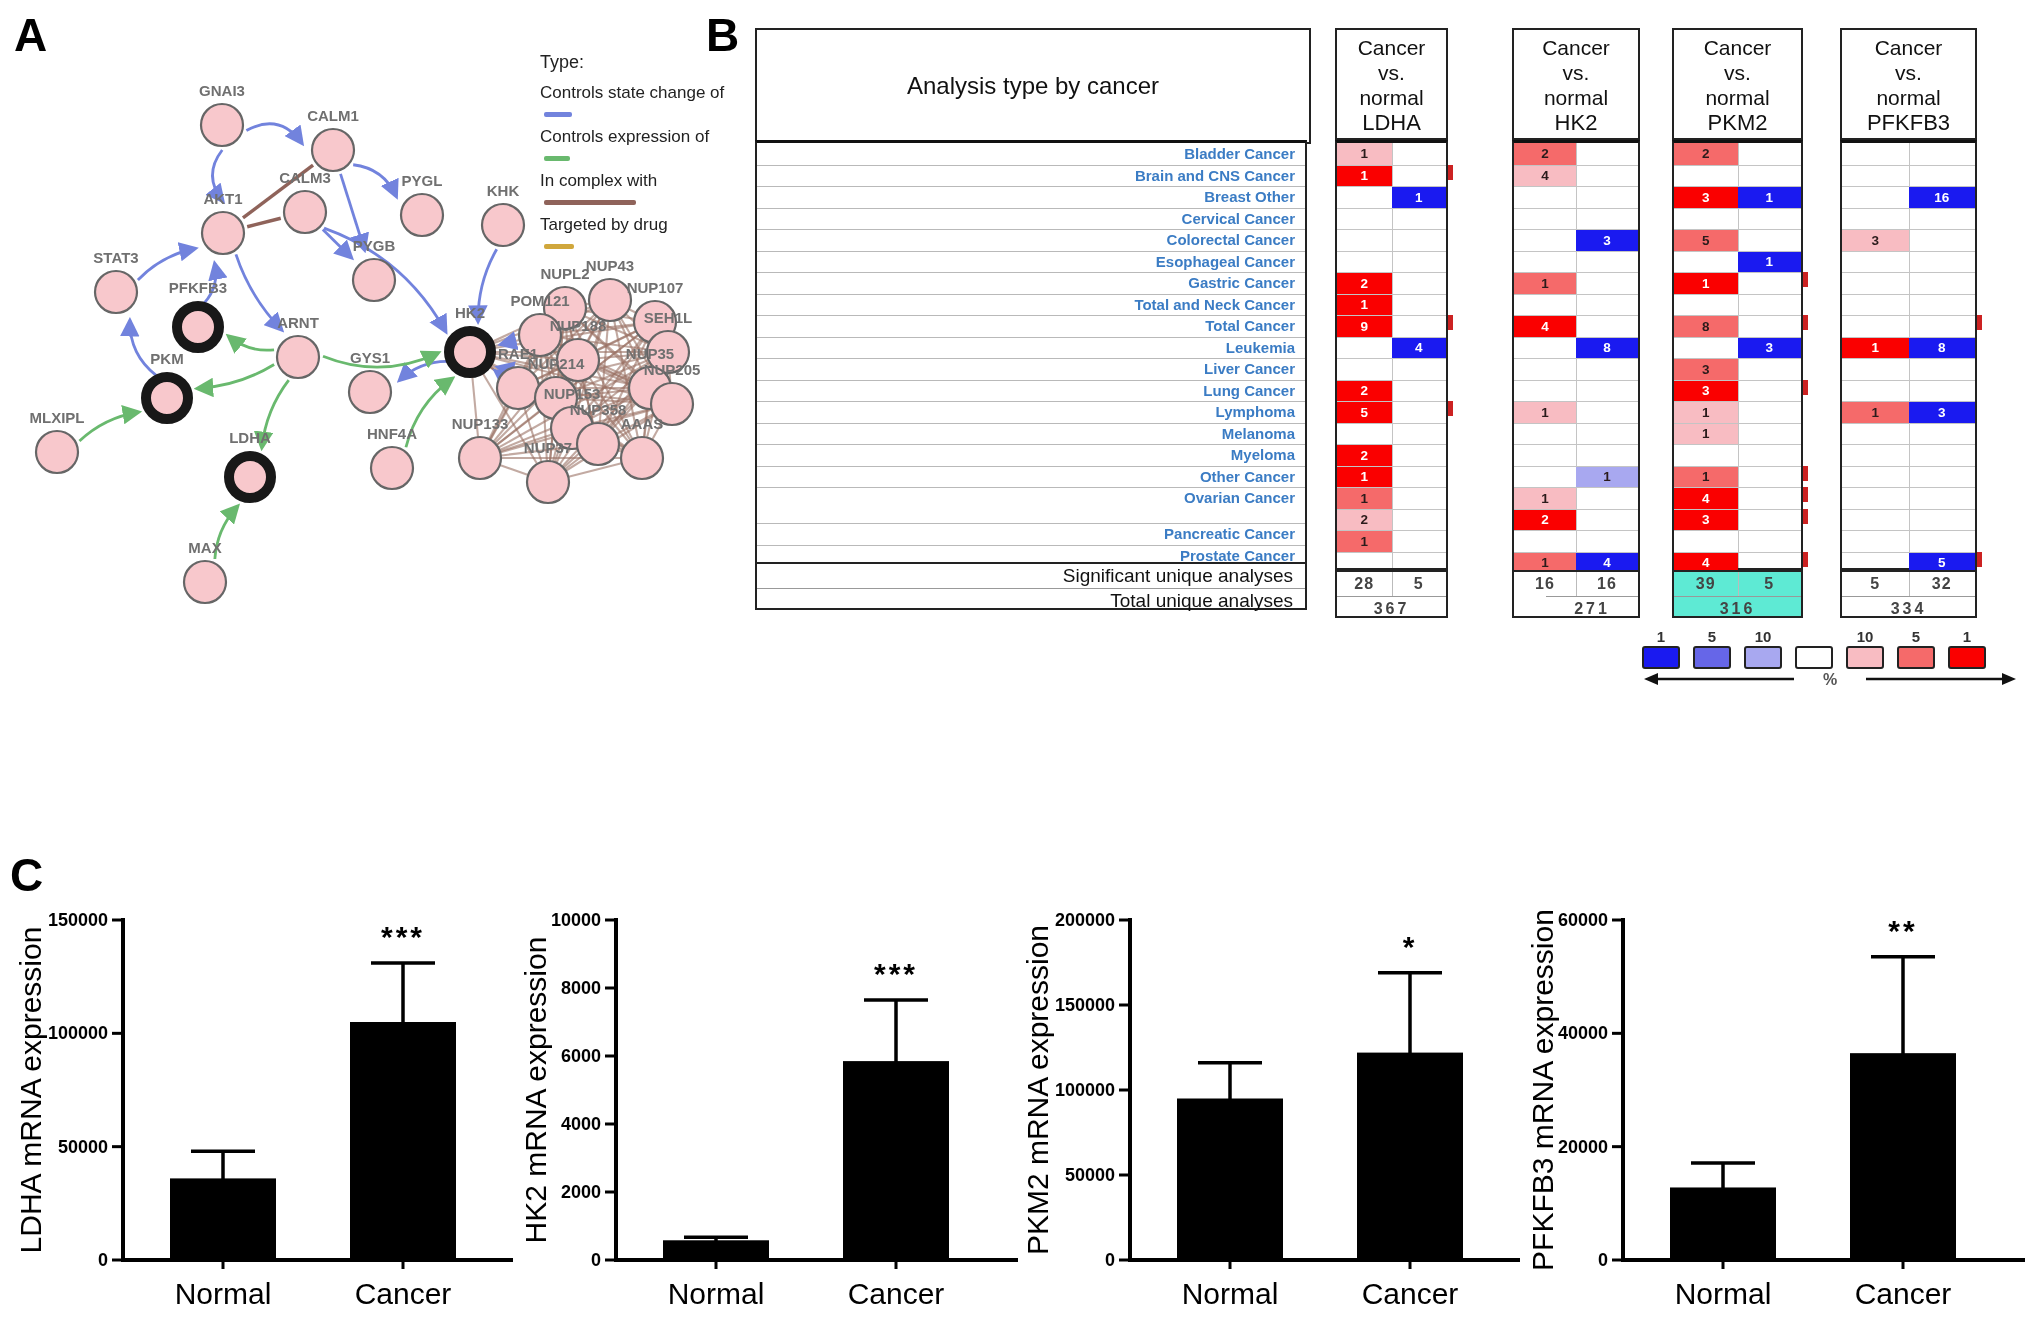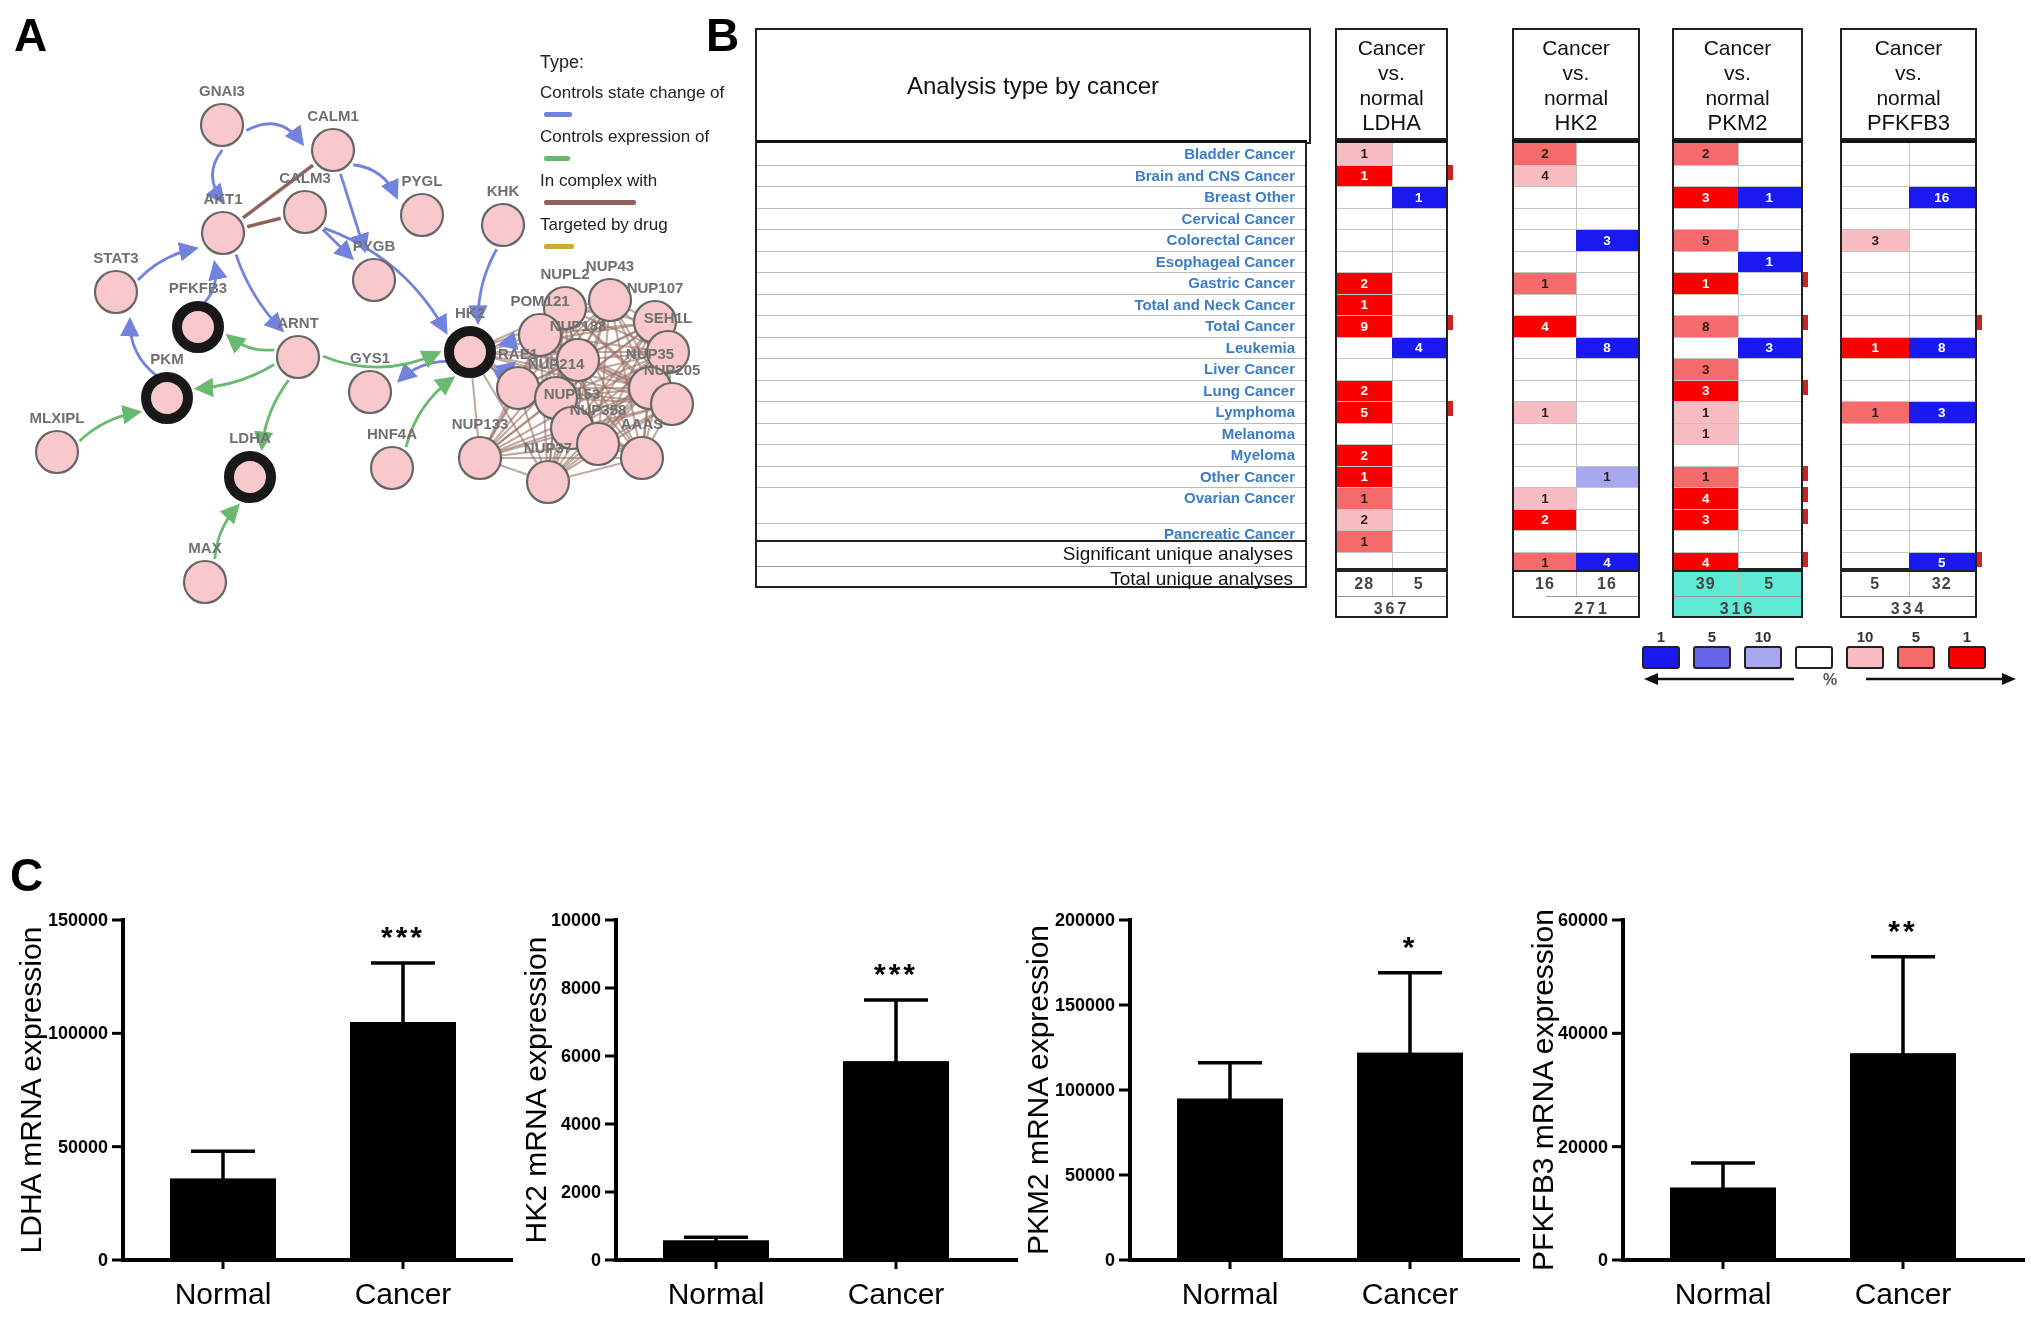--- a/index.html
+++ b/index.html
@@ -289,21 +289,21 @@
         <div class="oc-name" style="height: 21.5px; line-height: 20.5px; border-top: 1px solid rgb(185, 185, 185); box-sizing: border-box;">Lung Cancer</div>
         <div class="oc-name" style="height: 21.5px; line-height: 20.5px; border-top: 1px solid rgb(185, 185, 185); box-sizing: border-box;">Lymphoma</div>
         <div class="oc-name" style="height: 21.5px; line-height: 20.5px; border-top: 1px solid rgb(185, 185, 185); box-sizing: border-box;">Melanoma</div>
         <div class="oc-name" style="height: 21.5px; line-height: 20.5px; border-top: 1px solid rgb(185, 185, 185); box-sizing: border-box;">Myeloma</div>
         <div class="oc-name" style="height: 21.5px; line-height: 20.5px; border-top: 1px solid rgb(185, 185, 185); box-sizing: border-box;">Other Cancer</div>
         <div class="oc-name" style="height: 36px; line-height: 20.5px; border-top: 1px solid rgb(185, 185, 185); box-sizing: border-box;">Ovarian Cancer</div>
         <div class="oc-name" style="height: 21.5px; line-height: 20.5px; border-top: 1px solid rgb(185, 185, 185); box-sizing: border-box;">Pancreatic Cancer</div>
         <div class="oc-name" style="height: 21.5px; line-height: 20.5px; border-top: 1px solid rgb(185, 185, 185); box-sizing: border-box;">Prostate Cancer</div>
         <div class="oc-name" style="height: 21.5px; line-height: 20.5px; border-top: 1px solid rgb(185, 185, 185); box-sizing: border-box;">Sarcoma</div>
       </div>
-      <div style="position: absolute; left: 0px; top: 512px; width: 552px; height: 48px; border: 2.5px solid rgb(34, 34, 34); box-sizing: border-box; background: rgb(255, 255, 255);">
+      <div style="position: absolute; left: 0px; top: 534px; width: 552px; height: 48px; border: 2.5px solid rgb(34, 34, 34); box-sizing: border-box; background: rgb(255, 255, 255);">
         <div class="oc-sumlabel" style="height: 24px; line-height: 24px;">Significant unique analyses</div>
         <div class="oc-sumlabel" style="height: 24px; line-height: 23px; border-top: 1px solid rgb(153, 153, 153); box-sizing: border-box;">Total unique analyses</div>
       </div>
       <div class="gene-header" style="position: absolute; left: 580px; top: 0px; width: 113px; height: 112px;">
         <div>Cancer</div>
         <div>vs.</div>
         <div>normal</div>
         <div style="font-size: 22px;">LDHA</div>
       </div>
       <div style="position: absolute; left: 580px; top: 112px; width: 113px; height: 430px; border-width: 3px 2.5px 2.5px; border-style: solid; border-color: rgb(17, 17, 17) rgb(34, 34, 34) rgb(34, 34, 34); border-image: initial; box-sizing: border-box; background: rgb(255, 255, 255);">

